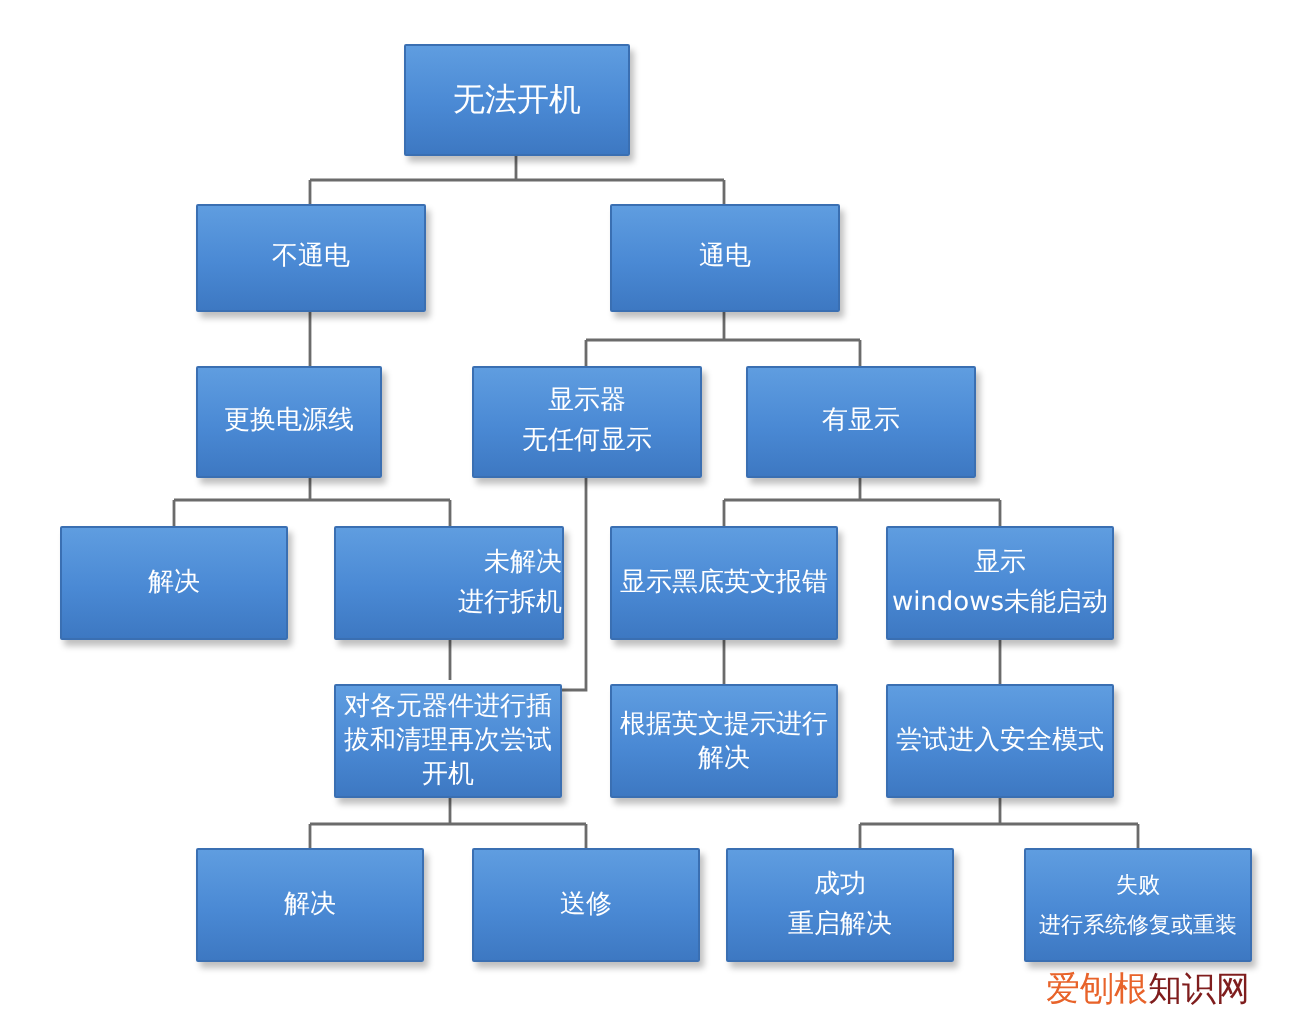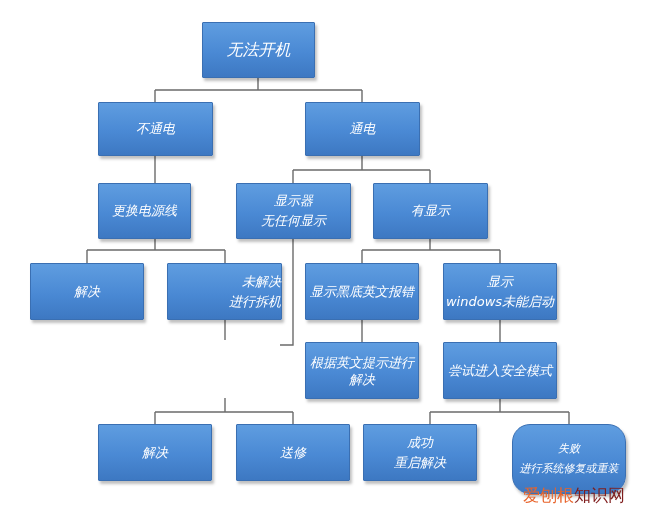--- a/index.html
+++ b/index.html
@@ -16,21 +16,21 @@
     display: flex; flex-direction: column; align-items: center; justify-content: center;
     text-align: center;
     color: #ffffff;
     font-size: 13px;
     line-height: 20px;
     background: linear-gradient(to bottom, #5f9de0 0%, #4a89d4 55%, #3d78c2 100%);
     border: 1px solid #3a6fb2;
     box-shadow: 2px 3px 3px rgba(0,0,0,0.25);
     border-radius: 1px;
   }
-  .node .ln { display: block; white-space: nowrap; font-style: italic; }
+  .node .ln { display: block; white-space: nowrap; }
   .node.big { font-size: 16px; }
   .node.small { font-size: 11px; }
   .watermark {
     position: absolute; left: 523px; top: 485px;
     font-size: 17px; line-height: 20px;
   }
   .watermark .wm-a { color: #e8632a; }
   .watermark .wm-b { color: #7f1d1d; }
 </style>
 </head>
@@ -94,39 +94,44 @@
     <span class="ln">进行拆机</span>
   </div>
   <div class="node" style="left:305px; top:263px; width:114px; height:57px;">
     <span class="ln">显示黑底英文报错</span>
   </div>
   <div class="node" style="left:443px; top:263px; width:114px; height:57px;">
     <span class="ln">显示</span>
     <span class="ln">windows未能启动</span>
   </div>
 
+  <div class="node" style="left:167px; top:342px; width:114px; height:57px; line-height:17px;">
+    <span class="ln">对各元器件进行插</span>
+    <span class="ln">拔和清理再次尝试</span>
+    <span class="ln">开机</span>
+  </div>
   <div class="node" style="left:305px; top:342px; width:114px; height:57px; line-height:17px;">
     <span class="ln">根据英文提示进行</span>
     <span class="ln">解决</span>
   </div>
   <div class="node" style="left:443px; top:342px; width:114px; height:57px;">
     <span class="ln">尝试进入安全模式</span>
   </div>
 
   <div class="node" style="left:98px; top:424px; width:114px; height:57px;">
     <span class="ln">解决</span>
   </div>
   <div class="node" style="left:236px; top:424px; width:114px; height:57px;">
     <span class="ln">送修</span>
   </div>
   <div class="node" style="left:363px; top:424px; width:114px; height:57px;">
     <span class="ln">成功</span>
     <span class="ln">重启解决</span>
   </div>
-  <div class="node small" style="left:512px; top:424px; width:114px; height:70px;border-radius:18px;">
+  <div class="node small" style="left:512px; top:424px; width:114px; height:57px;">
     <span class="ln">失败</span>
     <span class="ln">进行系统修复或重装</span>
   </div>
 
   <div class="watermark">
     <span class="wm-a">爱刨根</span><span class="wm-b">知识网</span>
   </div>
 </div>
 
 </body></html>

